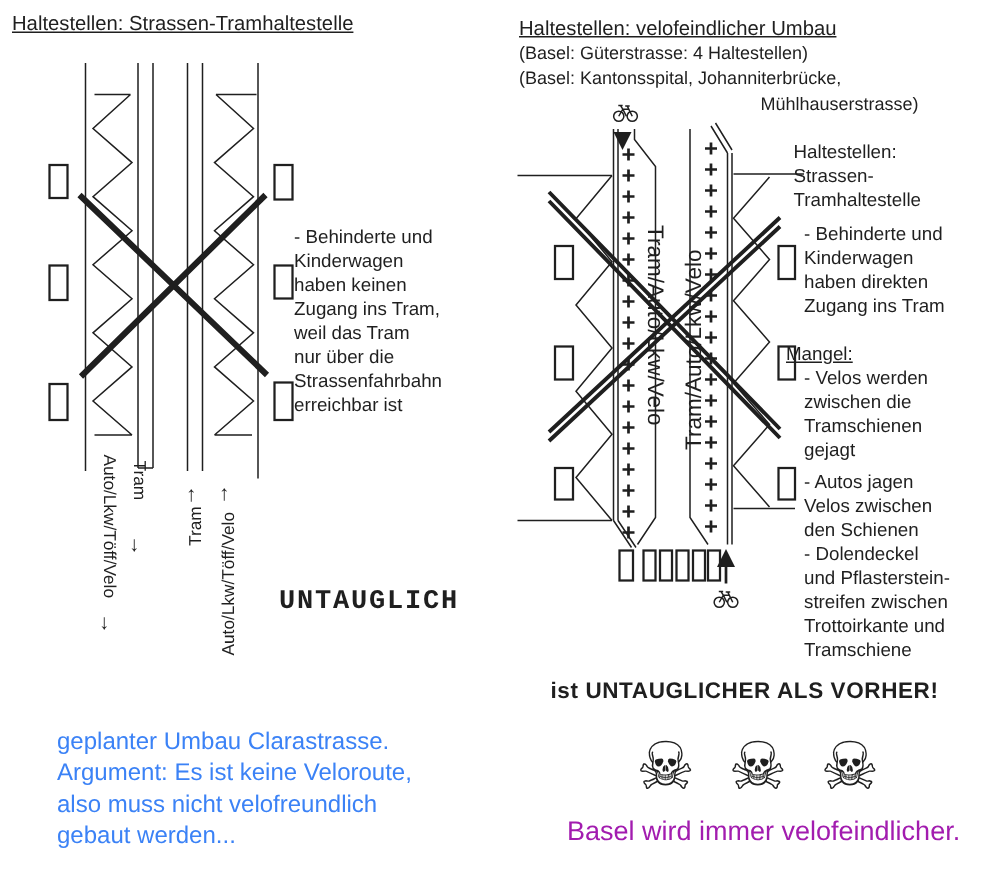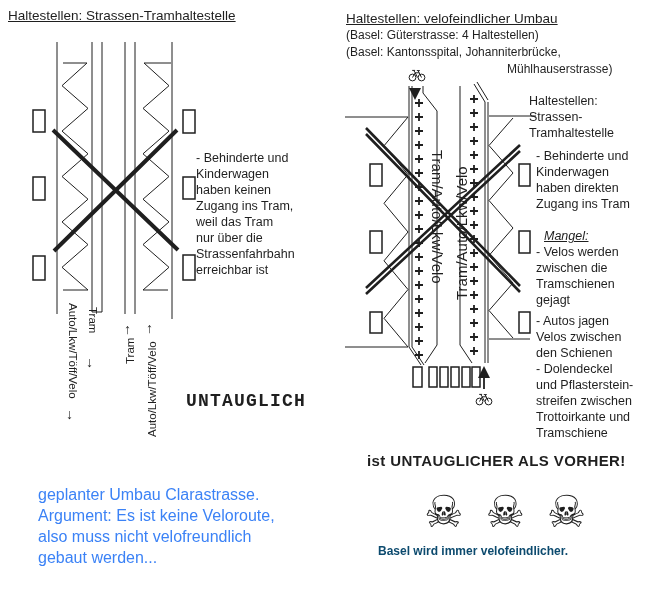--- a/index.html
+++ b/index.html
@@ -7,21 +7,21 @@
         font-family:"Liberation Sans",sans-serif;color:#1f1f1f;}
   #diagram-layer{position:absolute;left:0;top:0;}
   .txt{position:absolute;white-space:pre-line;color:#1f1f1f;}
   .u{text-decoration:underline;}
   .t-title{font-size:13.5px;}
   .t-sub{font-size:12px;}
   .t-anno{font-size:12.5px;line-height:16px;}
   .t-big{font-size:16px;line-height:21px;color:#3b82f6;}
   .t-verdict-l{font-size:18px;font-weight:bold;letter-spacing:1.2px;font-family:Liberation Mono, monospace;}
   .t-verdict-r{font-size:15px;font-weight:bold;letter-spacing:0.4px;text-align:right;}
-  .t-basel{font-size:12px;color:#0c4a6e;font-weight:bold;}
+  .t-basel{font-size:18px;color:#a21caf;}
   .t-skulls{font-size:44px;letter-spacing:4px;font-family:"DejaVu Sans",sans-serif;line-height:48px;}
   svg text{font-family:"Liberation Sans","DejaVu Sans",sans-serif;fill:#1f1f1f;stroke:none;}
 </style>
 </head>
 <body>
 
 <div id="page">
 
   <svg id="diagram-layer" width="671" height="590" viewBox="0 0 671 590">
     <g stroke="#1f1f1f" fill="none" stroke-width="1">
@@ -114,21 +114,21 @@
 
   <div class="txt t-verdict-l" style="left:186px;top:391px;">UNTAUGLICH</div>
 
   <div class="txt t-anno" style="left:529px;top:93px;">Haltestellen:
 Strassen-
 Tramhaltestelle</div>
   <div class="txt t-anno" style="left:536px;top:148px;">- Behinderte und
 Kinderwagen
 haben direkten
 Zugang ins Tram</div>
-  <div class="txt t-anno u" style="left:544px;top:228px;font-style:italic;">Mangel:</div>
+  <div class="txt t-anno u" style="left:524px;top:228px;">Mangel:</div>
   <div class="txt t-anno" style="left:536px;top:244px;">- Velos werden
 zwischen die
 Tramschienen
 gejagt</div>
   <div class="txt t-anno" style="left:536px;top:313px;">- Autos jagen
 Velos zwischen
 den Schienen</div>
   <div class="txt t-anno" style="left:536px;top:361px;">- Dolendeckel
 und Pflasterstein-
 streifen zwischen

